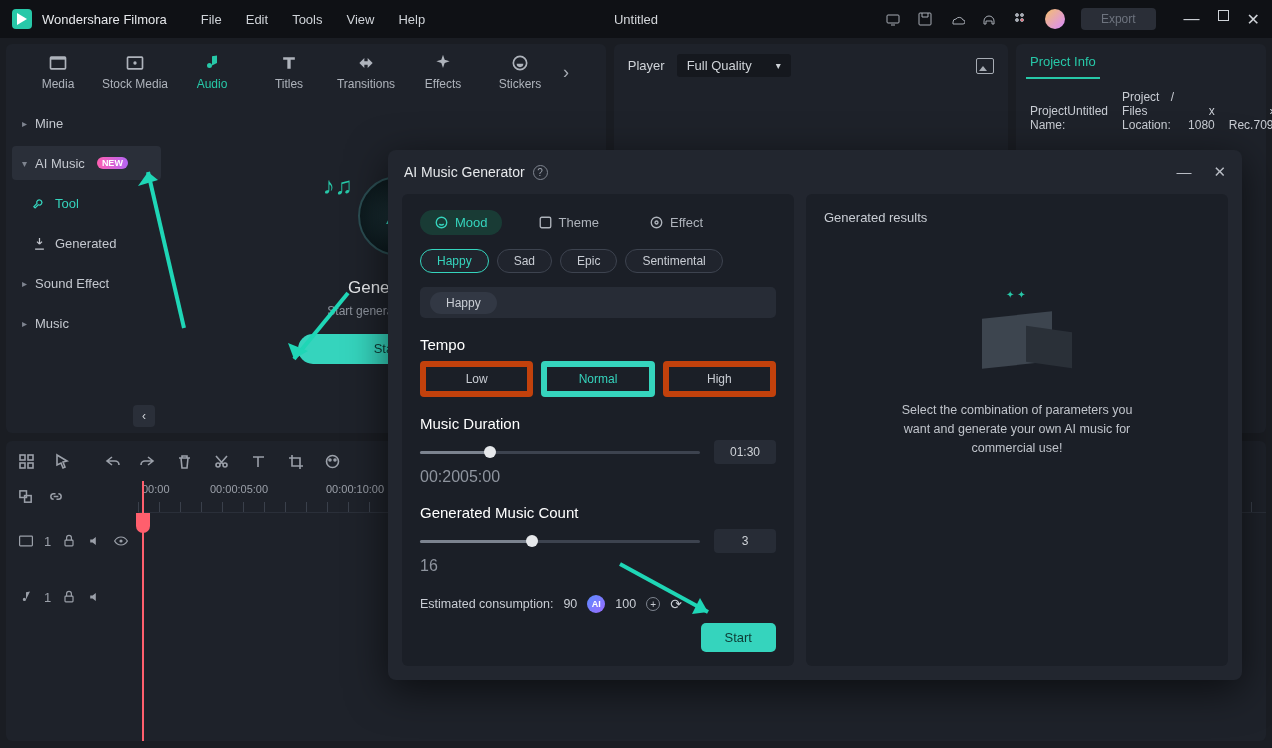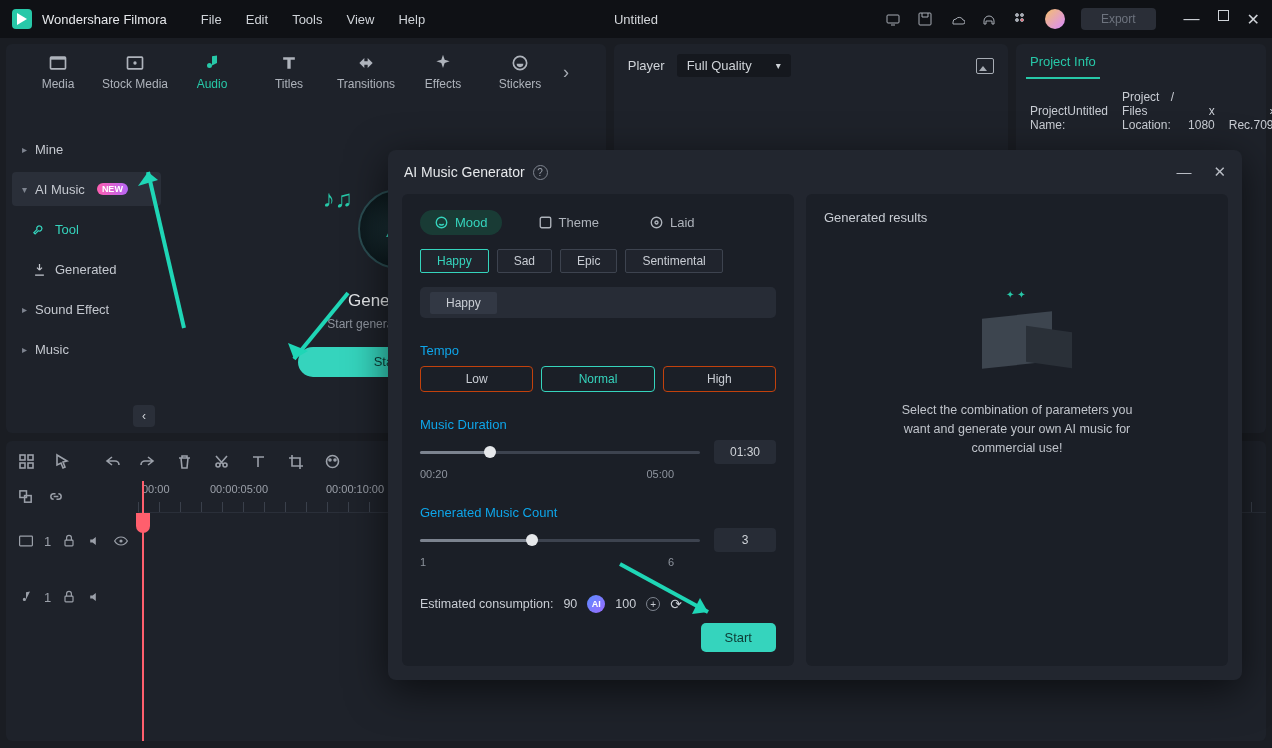--- a/index.html
+++ b/index.html
@@ -11,21 +11,21 @@
 .titlebar .app { color: #e6e8eb; font-size: 13px; margin-right: 34px; }
 .titlebar .menu { display: flex; gap: 24px; font-size: 13px; }
 .titlebar .menu span { cursor: pointer; }
 .titlebar .doc { position: absolute; left: 50%; transform: translateX(-50%); font-size: 13px; color: #d4d7db; }
 .titlebar .right { margin-left: auto; display: flex; align-items: center; gap: 16px; }
 .titlebar .right svg { width: 16px; height: 16px; stroke: #a7acb4; fill: none; }
 .titlebar .export { background: #2a2e37; color: #6d737e; padding: 4px 20px; border-radius: 4px; font-size: 12px; cursor: pointer; }
 .titlebar .win { display: flex; gap: 18px; margin-left: 12px; }
 
 .row { display: flex; height: 395px; }
-.panel-left { width: 601px; background: #1e222a; border-radius: 6px; margin: 6px 0 0 6px; display: flex; flex-direction: column; overflow: hidden; position: relative; gap: 26px; }
+.panel-left { width: 601px; background: #1e222a; border-radius: 6px; margin: 6px 0 0 6px; display: flex; flex-direction: column; overflow: hidden; position: relative; }
 .panel-center { width: 395px; margin: 6px 0 0 8px; background: #1e222a; border-radius: 6px; position: relative; }
 .panel-right { width: 250px; margin: 6px 6px 0 8px; background: #1e222a; border-radius: 6px; display: flex; flex-direction: column; }
 
 .tabstrip { display: flex; align-items: center; height: 56px; padding: 0 14px; gap: 1px; }
 .tab { display: flex; flex-direction: column; align-items: center; justify-content: center; width: 76px; height: 52px; cursor: pointer; color: #aeb3bb; font-size: 12px; gap: 4px; }
 .tab.on { color: #27c8a8; }
 .tab svg { width: 22px; height: 20px; fill: currentColor; }
 .chev { margin-left: 4px; font-size: 18px; color: #a7acb4; cursor: pointer; }
 
 .side { width: 155px; padding: 6px 0 6px 6px; display: flex; flex-direction: column; gap: 6px; position: relative; }
@@ -82,39 +82,39 @@
 .mcol { background: #1b1f27; border-radius: 6px; padding: 16px 18px 14px 18px; }
 .mcol.left { width: 392px; display: flex; flex-direction: column; }
 .mcol.right { flex: 1; display: flex; flex-direction: column; align-items: center; }
 
 .cat-tabs { display: flex; gap: 22px; margin-bottom: 14px; }
 .cat-tab { display: flex; align-items: center; gap: 6px; padding: 5px 14px; border-radius: 14px; cursor: pointer; color: #aeb3bb; font-size: 13px; }
 .cat-tab.on { background: #193b35; color: #35d4bd; }
 .cat-tab svg { width: 15px; height: 15px; stroke: currentColor; fill: none; stroke-width: 1.8; }
 
 .chips { display: flex; flex-wrap: wrap; gap: 8px; }
-.chip { padding: 4px 16px; border: 1px solid #3d434f; border-radius: 2px; font-size: 12px; cursor: pointer; color: #c9cdD4; background: #20242d; }
+.chip { padding: 4px 16px; border: 1px solid #3d434f; border-radius: 12px; font-size: 12px; cursor: pointer; color: #c9cdD4; background: #20242d; }
 .chip.on { border-color: #35d4bd; color: #35d4bd; }
 .chips2 { margin-top: 8px; }
 
 .selbox { margin-top: 14px; background: #272c36; border-radius: 5px; padding: 8px 10px; }
 .selbox .chip { background: #323844; border: none; }
 
-.lbl { font-size: 13px; color: #0ea5e9; margin: 25px 0 8px 0; }
+.lbl { font-size: 15px; color: #ffffff; margin: 18px 0 8px 0; }
 .segrow { display: flex; gap: 8px; }
-.seg { flex: 1; text-align: center; padding: 5px 0; border: 1px solid #c2410c; border-radius: 4px; font-size: 12px; cursor: pointer; color: #c9cdD4; }
+.seg { flex: 1; text-align: center; padding: 5px 0; border: 6px solid #c2410c; border-radius: 4px; font-size: 12px; cursor: pointer; color: #c9cdD4; }
 .seg.on { border-color: #35d4bd; color: #35d4bd; }
 
 .sliderrow { display: flex; align-items: center; gap: 14px; }
 .slider { flex: 1; position: relative; height: 20px; display: flex; align-items: center; }
 .track { width: 100%; height: 3px; background: #3d434f; border-radius: 2px; }
 .fill { position: absolute; left: 0; height: 3px; background: #7c838f; border-radius: 2px; }
 .thumb { position: absolute; width: 12px; height: 12px; background: #e6e8eb; border-radius: 50%; transform: translateX(-50%); cursor: pointer; }
 .valbox { width: 62px; text-align: center; background: #272c36; border-radius: 4px; padding: 5px 0; font-size: 12px; }
-.minmax { display: flex; justify-content: space-between; font-size: 11px; color: #8e949e; margin-top: 4px; width: 254px; }
+.minmax { display: flex; font-size: 16px; color: #8e949e; margin-top: 4px; width: 254px; }
 .minmax.w2 { width: 254px; }
 
 .estrow { margin-top: auto; display: flex; align-items: center; justify-content: flex-start; gap: 10px; font-size: 12.5px; color: #c9cdD4; }
 .estrow .ai { width: 18px; height: 18px; background: linear-gradient(135deg,#5b8bff,#9b6bff); border-radius: 50%; display: flex; align-items: center; justify-content: center; color: #fff; font-size: 9px; font-weight: 700; }
 .estrow .plus { width: 14px; height: 14px; border: 1px solid #7e848f; border-radius: 50%; font-size: 10px; display: flex; align-items: center; justify-content: center; cursor: pointer; }
 .estrow .refresh { font-size: 14px; cursor: pointer; }
 
 .startbtn { margin-top: 10px; align-self: flex-end; background: #35d4bd; color: #0d3a34; border: none; border-radius: 5px; padding: 7px 24px; font-size: 13px; cursor: pointer; }
 
 .mcol.right .gt { align-self: flex-start; font-size: 13px; color: #c9cdD4; margin-bottom: 60px; }
@@ -423,21 +423,21 @@
             <svg viewBox="0 0 20 20">
               <rect x="3" y="3" width="14" height="14" rx="2"></rect>
             </svg>
             <span>Theme</span>
           </div>
         <div class="cat-tab">
             <svg viewBox="0 0 20 20">
               <circle cx="10" cy="10" r="7"></circle>
               <circle cx="10" cy="10" r="2"></circle>
             </svg>
-            <span>Laid</span>
+            <span>Effect</span>
           </div>
       </div>
       <div class="chips">
         <span class="chip on">Happy</span>
         <span class="chip">Sad</span>
         <span class="chip">Epic</span>
         <span class="chip">Sentimental</span>
       </div>
       <div class="selbox">
         <span class="chip">Happy</span>

